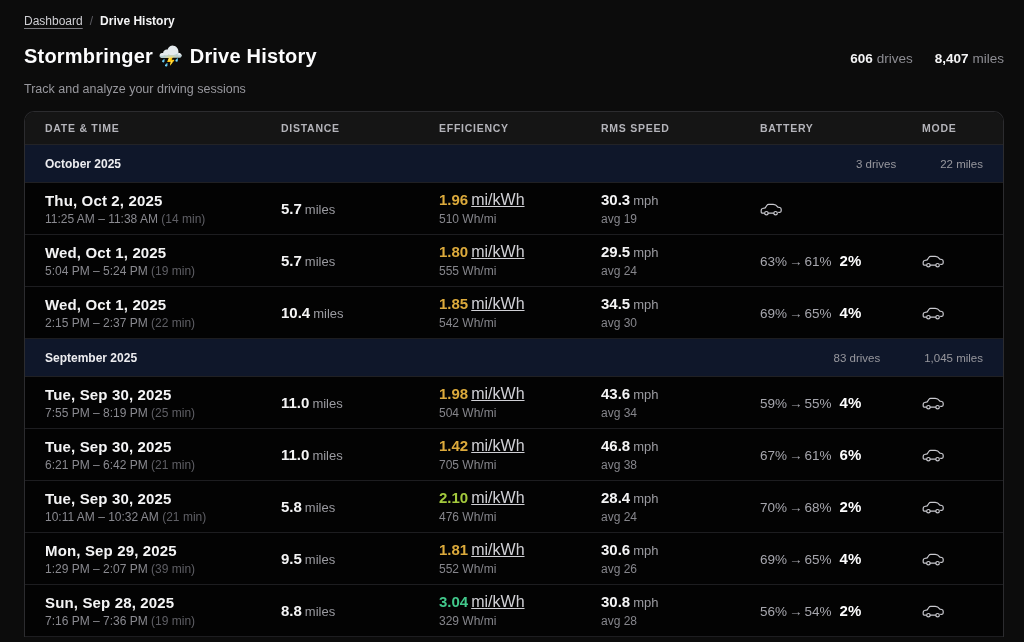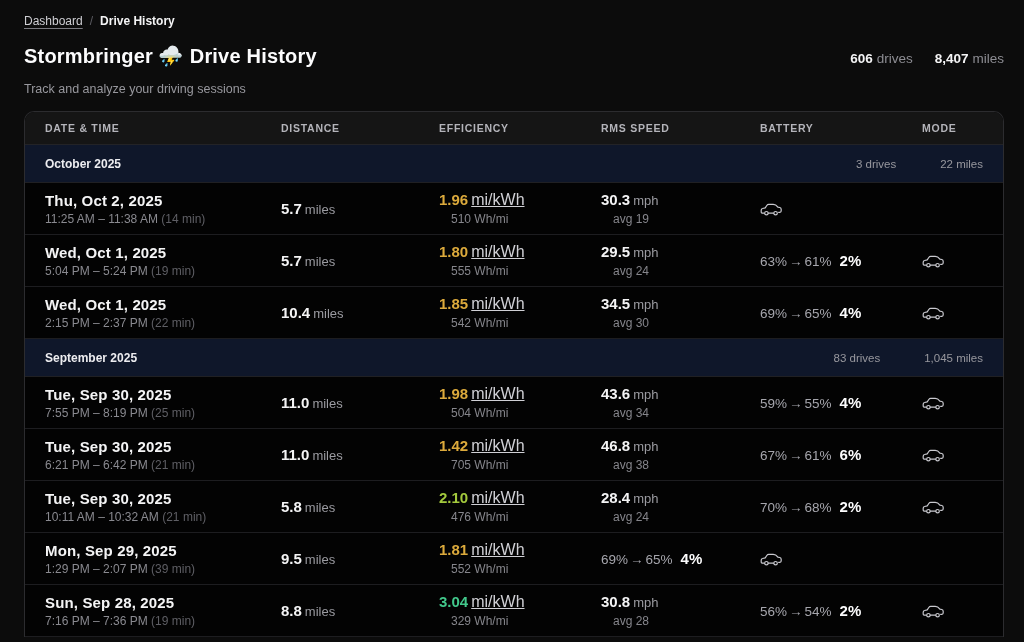--- a/index.html
+++ b/index.html
@@ -72,21 +72,21 @@
   .drive-row:last-child { border-bottom: 1px solid #1d1d20; }
 
   .date-cell { padding: 8px 0; }
   .drive-date { font-size: 15px; font-weight: 700; color: #f4f4f5; letter-spacing: .01em; }
   .drive-time { font-size: 12px; color: #8a8a90; margin-top: 3px; }
   .drive-time .dur { color: #5f5f65; }
 
   .big { font-size: 15px; font-weight: 700; color: #f4f4f5; }
   .unit { font-size: 13px; color: #9b9ba1; margin-left: 3px; }
   .unit-light { font-size: 16px; color: #d0d0d5; margin-left: 3px; text-decoration: underline; }
-  .sub { font-size: 12px; color: #86868c; margin-top: 3px; margin-left: 12px; }
+  .sub { font-size: 12px; color: #86868c; margin-top: 3px; }
 
   .battery-cell { font-size: 13.5px; color: #a6a6ad; }
   .battery-cell .arrow { margin: 0 2px; }
   .battery-cell .delta { font-size: 15px; font-weight: 700; color: #fcfcfd; margin-left: 8px; }
 
   .mode-cell { display: flex; align-items: center; }
   .car-icon { display: inline-flex; color: #c9c9cf; }
 </style>
 </head>
 <body>
@@ -323,20 +323,24 @@
       <div class="drive-date">Mon, Sep 29, 2025</div>
       <div class="drive-time"><span>1:29 PM – 2:07 PM</span> <span class="dur">(39 min)</span></div>
     </div>
     <div class="cell">
       <span class="big">9.5</span><span class="unit">miles</span>
     </div>
     <div class="cell">
       <div><span class="big" style="color: rgb(220, 170, 60);">1.81</span><span class="unit-light">mi/kWh</span></div>
       <div class="sub">552 Wh/mi</div>
     </div>
+    <div class="cell">
+      <div><span class="big">30.6</span><span class="unit">mph</span></div>
+      <div class="sub">avg 26</div>
+    </div>
     <div class="cell battery-cell">
       <span>69%</span><span class="arrow">→</span><span>65%</span><span class="delta">4%</span>
     </div>
     <div class="cell mode-cell">
       <span class="car-icon">
         <svg width="22" height="16" viewBox="0 0 24 16" fill="none" stroke="currentColor" stroke-width="1.3" stroke-linecap="round" stroke-linejoin="round">
           <path d="M4.6 12.6 H2.8 c-.9 0-1.5-.6-1.5-1.4 V9.4 c0-.9.6-1.7 1.5-1.9 l2.9-.8 1.7-2.5 c.5-.7 1.3-1.2 2.1-1.2 h4.9 c1.6 0 3.9 1.3 5.1 2.9 l2.1.5 c.9.2 1.5 1 1.5 1.9 v2 c0 .8-.6 1.3-1.4 1.3 h-1.4"></path>
           <circle cx="7" cy="12.6" r="1.9"></circle>
           <circle cx="17" cy="12.6" r="1.9"></circle>
           <path d="M9.1 12.6 h5.7"></path>

